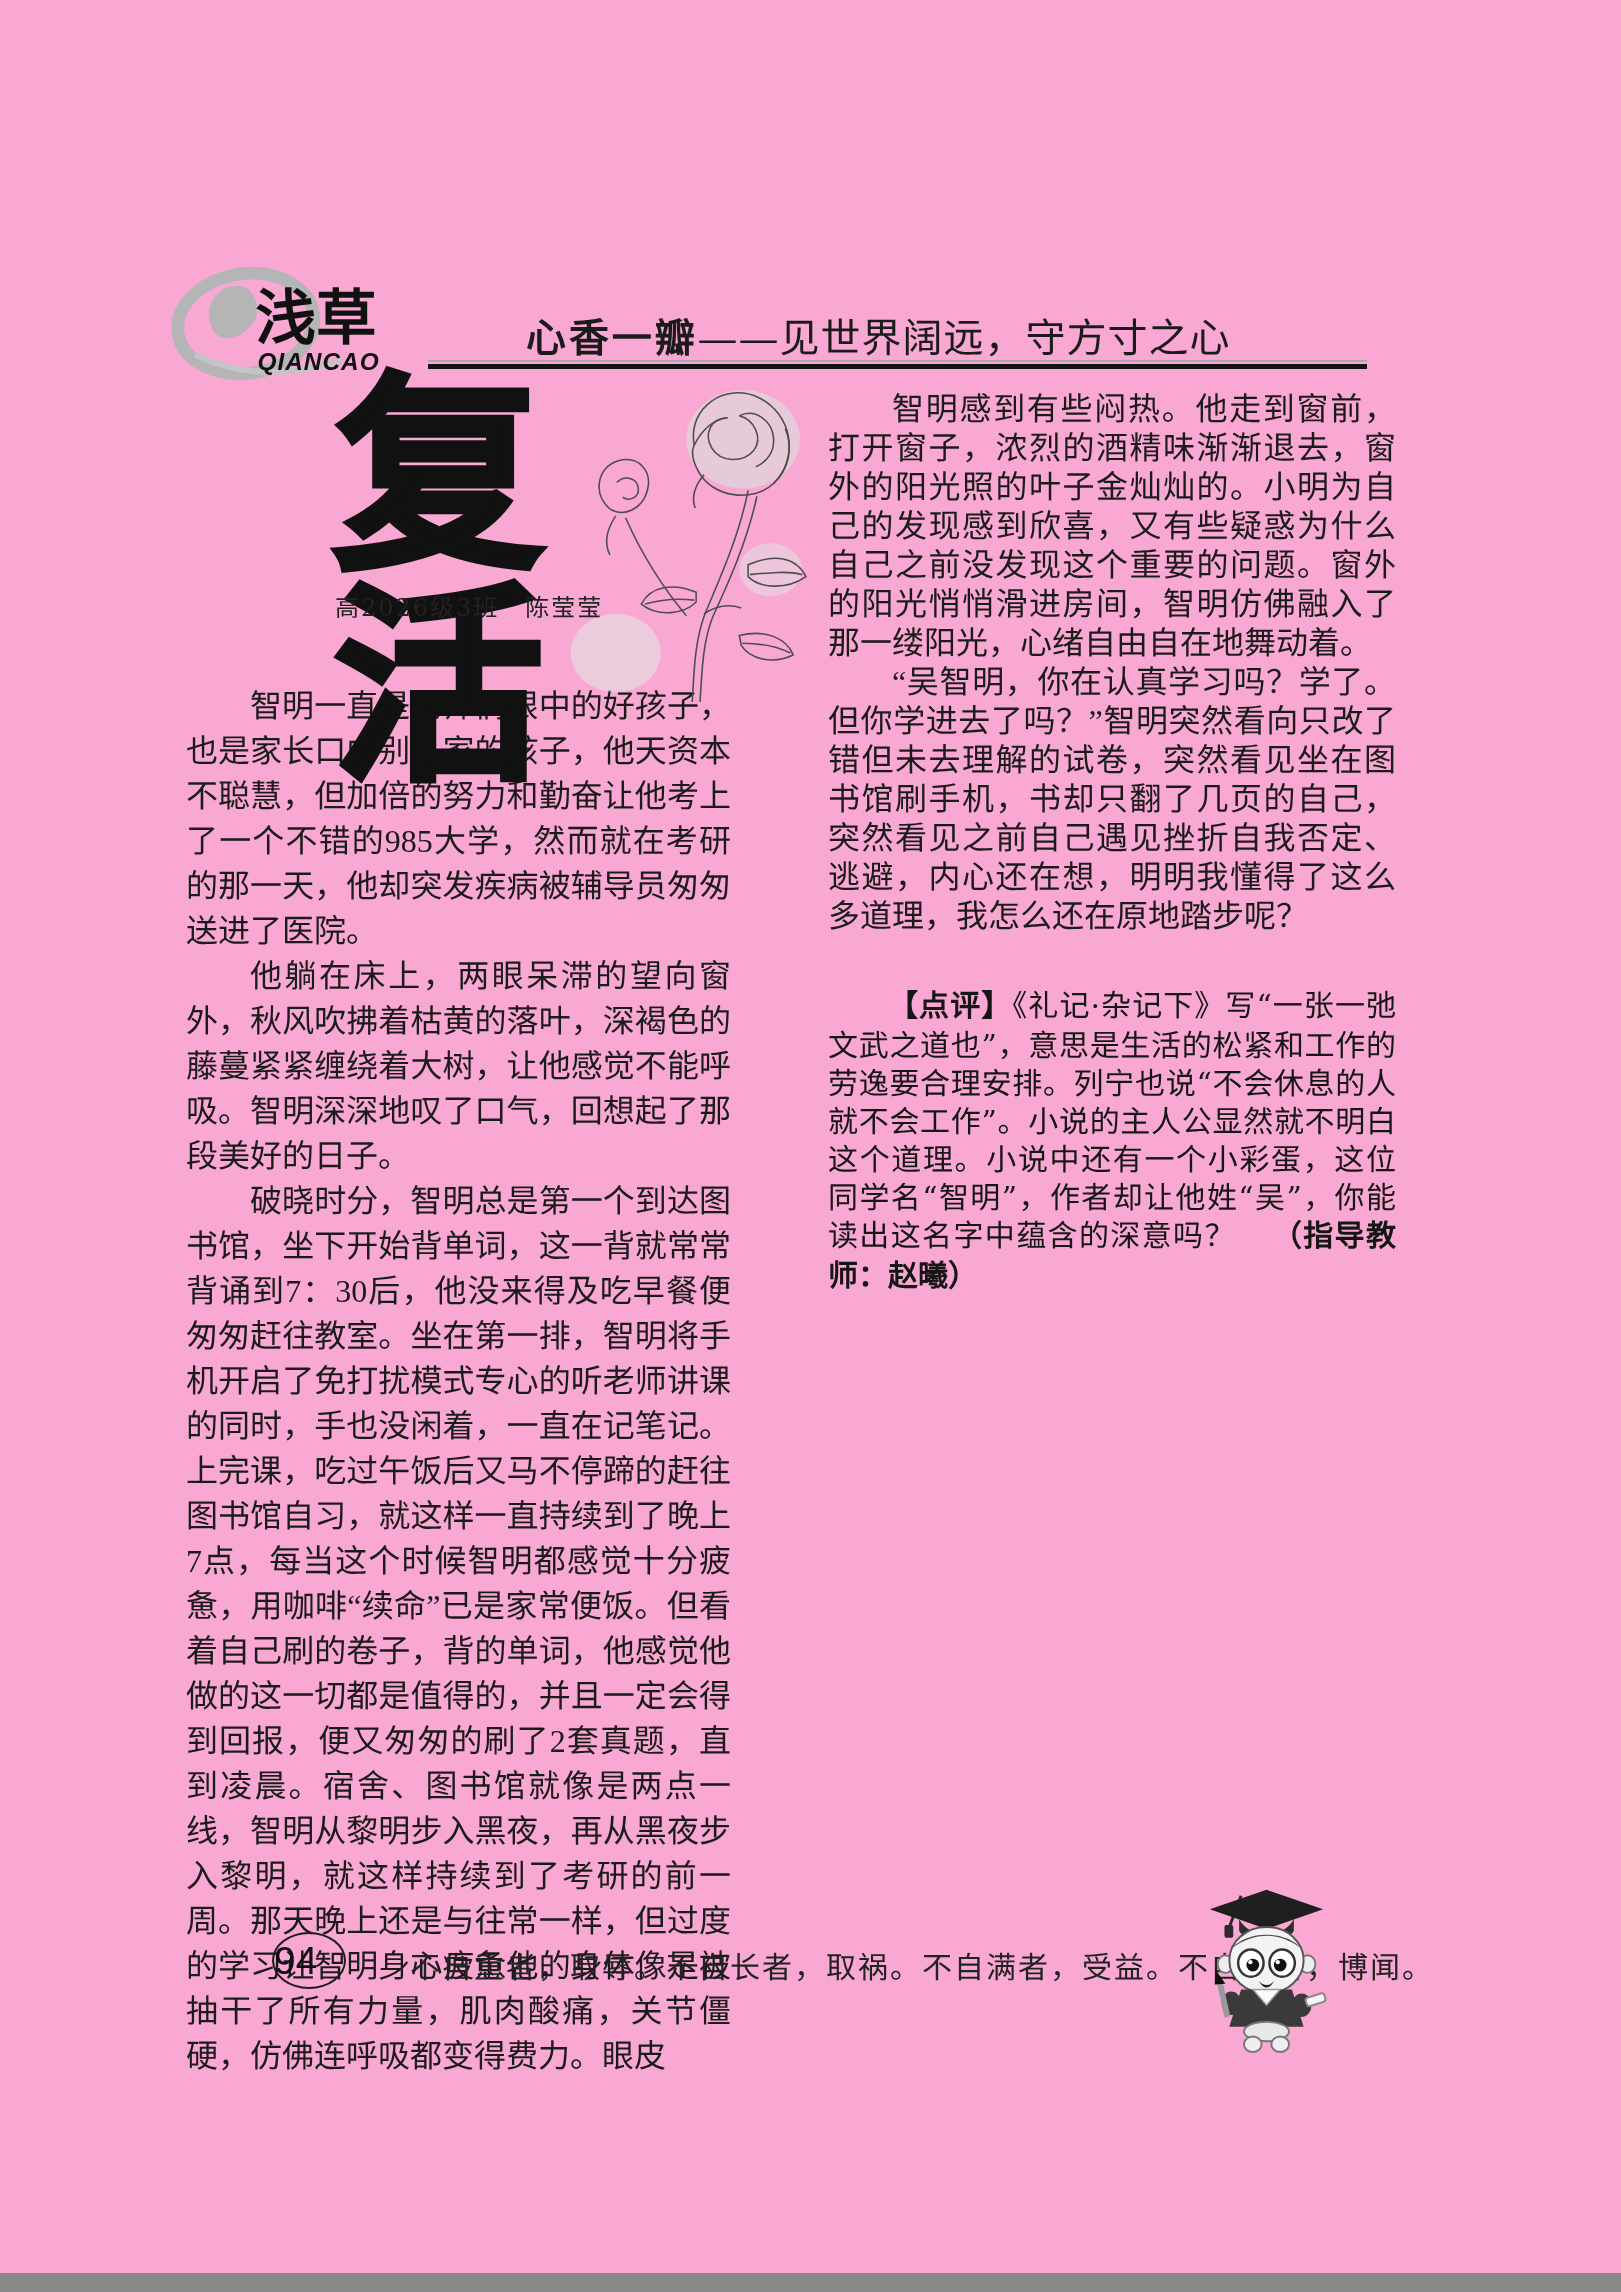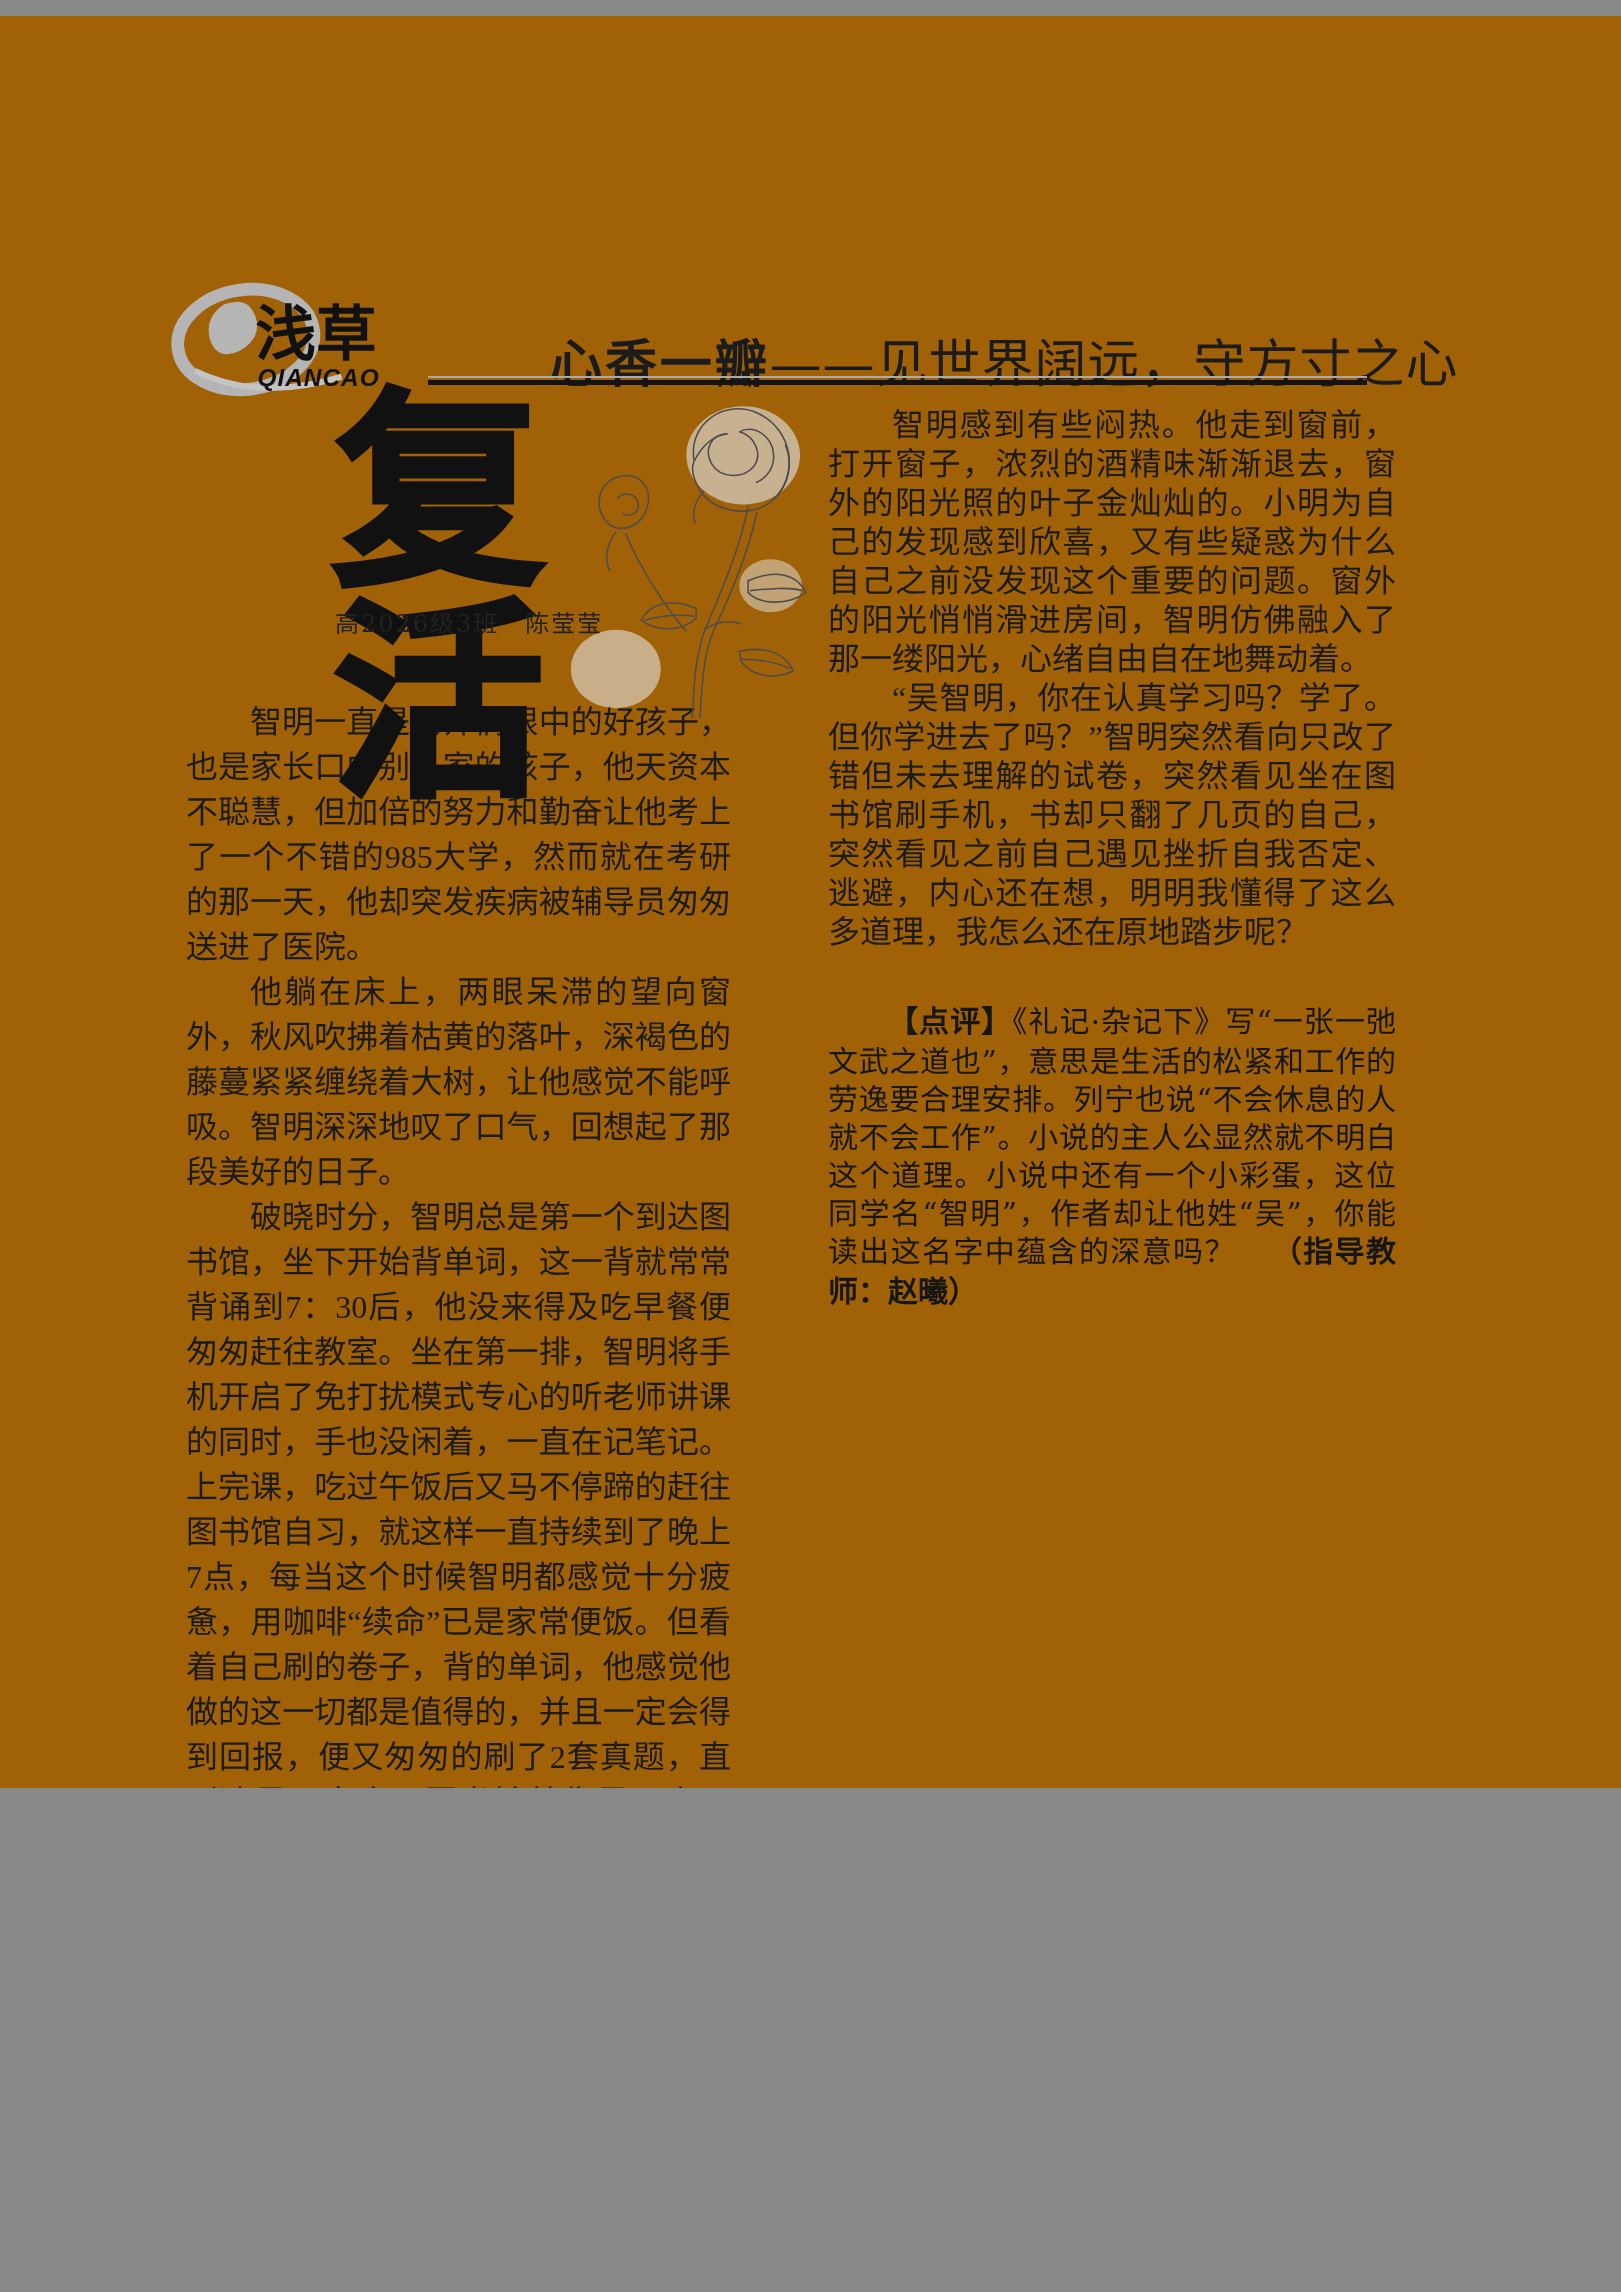--- a/index.html
+++ b/index.html
@@ -1,27 +1,27 @@
 <!DOCTYPE html>
 <html lang="zh-CN"><head>
 <meta charset="utf-8">
 <style>
   * { margin:0; padding:0; box-sizing:border-box; }
   html,body { background:#888; }
   .page {
-    position:relative; width:1621px; height:1772px; margin:16px auto;
-    background:#a16207; overflow:hidden; color:#1b1b1b;
+    position:relative; width:1621px; height:2273px; margin:0 auto;
+    background:#f9a8d4; overflow:hidden; color:#1b1b1b;
     font-family:"Liberation Serif","DejaVu Serif",serif;
   }
 
   
   .logo { position:absolute; left:165px; top:261px; width:314px; height:127px; }
   .section-title {
-    position:absolute; left:550px; top:306px; white-space:nowrap;
-    font-size:52px; letter-spacing:1px;
+    position:absolute; left:526px; top:306px; white-space:nowrap;
+    font-size:40px; letter-spacing:1px;
   }
   .section-title .bold-part {
     font-family:"Liberation Sans","DejaVu Sans",sans-serif;
     font-weight:900; letter-spacing:2.9px;
   }
   .section-title .script-part {
     font-family:"DejaVu Serif","Liberation Serif",serif;
     font-weight:500;
   }
   .header-rule {

